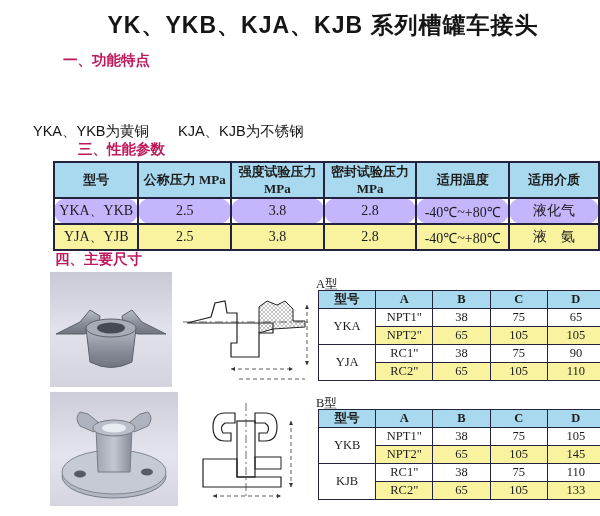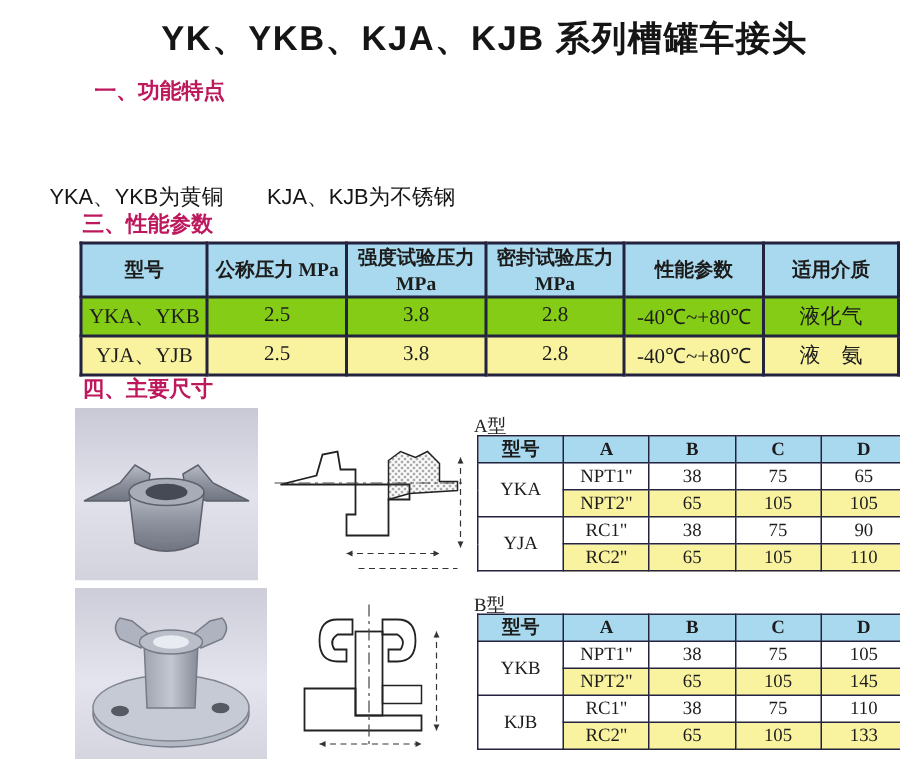--- a/index.html
+++ b/index.html
@@ -3,35 +3,35 @@
 <meta charset="utf-8">
 <style>
   html,body{margin:0;padding:0;background:#fff;}
   .page{position:relative;width:596px;height:516px;background:#ffffff;overflow:hidden;
         font-family:"Liberation Sans",sans-serif;color:#111;margin-left:25px;}
   .title{position:absolute;top:10px;left:0;width:100%;text-align:center;
          font-size:23px;font-weight:bold;letter-spacing:1px;color:#151515;}
   .sec-heading{position:absolute;color:#be185d;font-weight:bold;font-size:14.5px;white-space:nowrap;}
   .h1{top:51px;left:38px;}
   .h2{top:104px;left:38px;}
-  .h3{top:140px;left:30px;}
+  .h3{top:140px;left:53px;}
   .h4{top:250px;left:30px;}
   .body-text{position:absolute;top:67px;left:8px;width:588px;margin:0;
              font-size:14.5px;line-height:19px;color:#151515;text-indent:2em;}
   .materials{position:absolute;top:122px;left:8px;font-size:14.5px;color:#151515;white-space:pre;}
 
   
   table{border-collapse:collapse;}
   .perf{position:absolute;top:161px;left:28px;width:547px;table-layout:fixed;
         font-family:"Liberation Serif",serif;}
   .perf th,.perf td{border:2px solid #23233f;text-align:center;padding:0;color:#1c1c1c;}
   .perf th{height:26px;font-size:13px;font-weight:bold;background:#a9d9ee;}
   .perf td{height:24px;font-size:14px;}
   .row-yellow td{background:#f9f3a0;}
-  .row-white td{background:#84cc16;}
+  .row-white td{background:#c4b5fd;border-radius:13px;}
 
   
   .dim{position:absolute;width:287px;table-layout:fixed;font-family:"Liberation Serif",serif;}
   .dim th,.dim td{border:1.5px solid #23233f;text-align:center;padding:0;color:#1c1c1c;}
   .dim th{height:17px;font-size:12.5px;font-weight:bold;background:#a9d9ee;}
   .dim td{height:17px;font-size:12.5px;background:#fff;}
   .dim td.model{background:#fff;font-size:12.5px;}
   .dim tr.yellow td{background:#f9f3a0;}
   .tbl-a{top:290px;left:293px;}
   .tbl-b{top:409px;left:293px;}
@@ -67,21 +67,21 @@
         <col style="width:17%">
         <col style="width:17%">
         <col style="width:16.5%">
       </colgroup>
     <tbody>
         <tr>
       <th>型号</th>
       <th>公称压力 MPa</th>
       <th>强度试验压力MPa</th>
       <th>密封试验压力MPa</th>
-      <th>性能参数</th>
+      <th>适用温度</th>
       <th>适用介质</th>
     </tr>
     <tr class="row-white">
       <td>YKA、YKB</td>
       <td>2.5</td>
       <td>3.8</td>
       <td>2.8</td>
       <td>-40℃~+80℃</td>
       <td>液化气</td>
     </tr>

